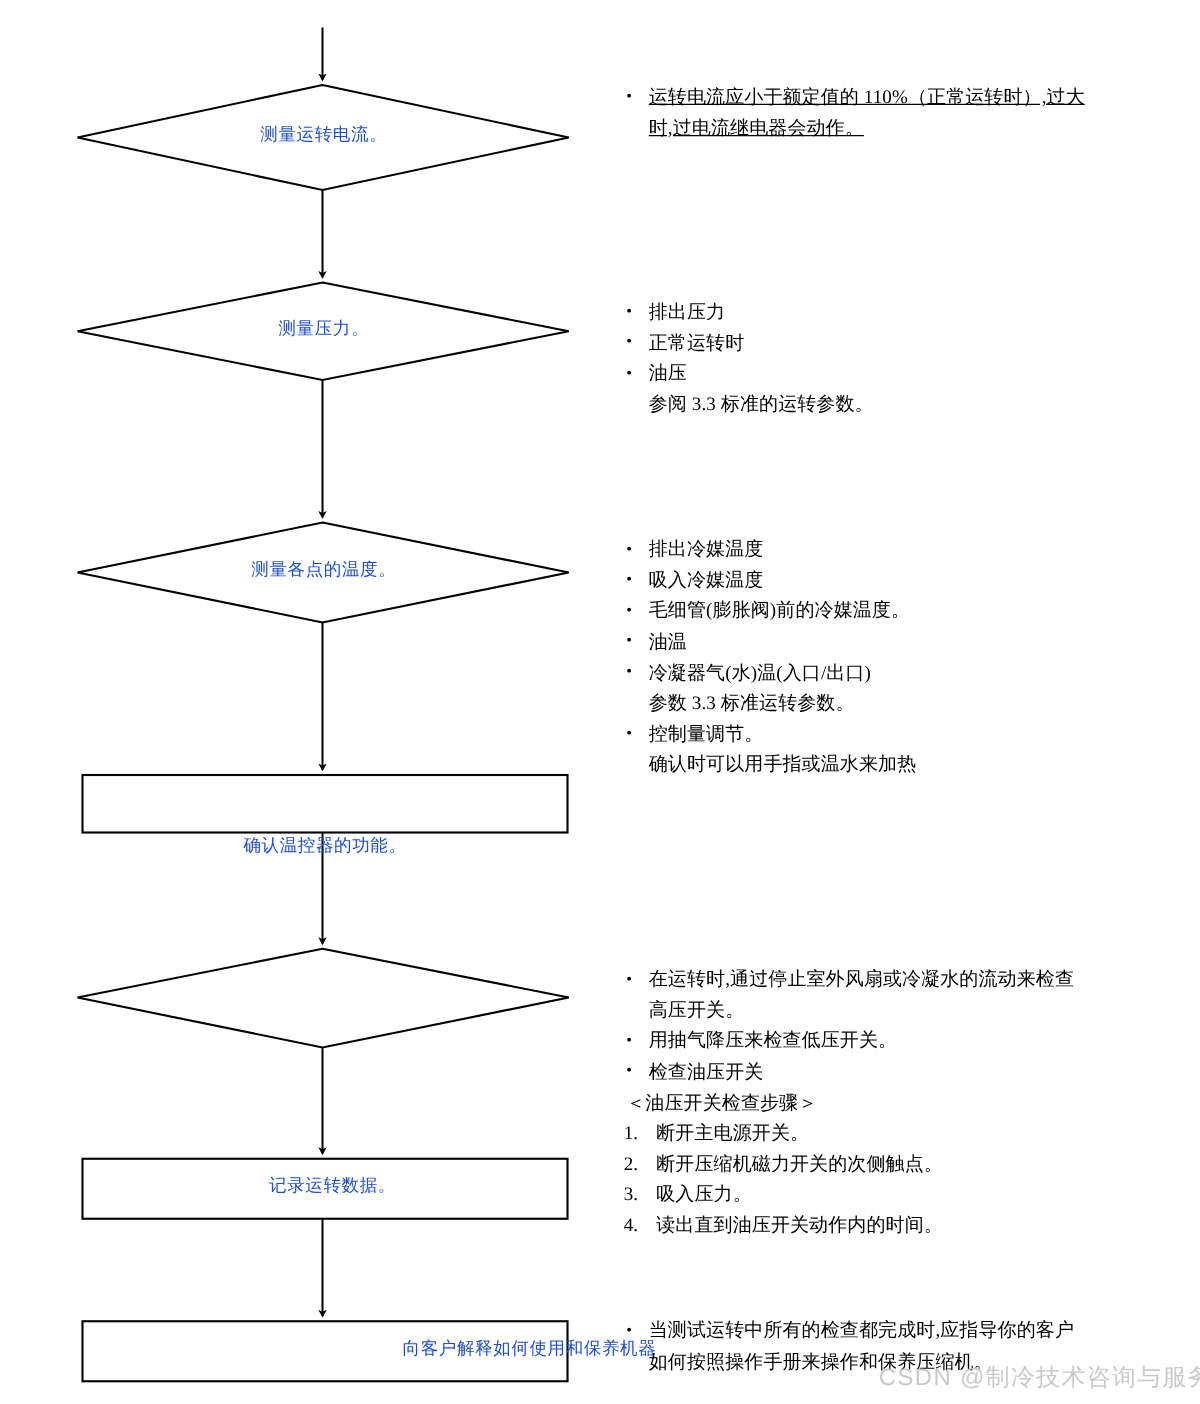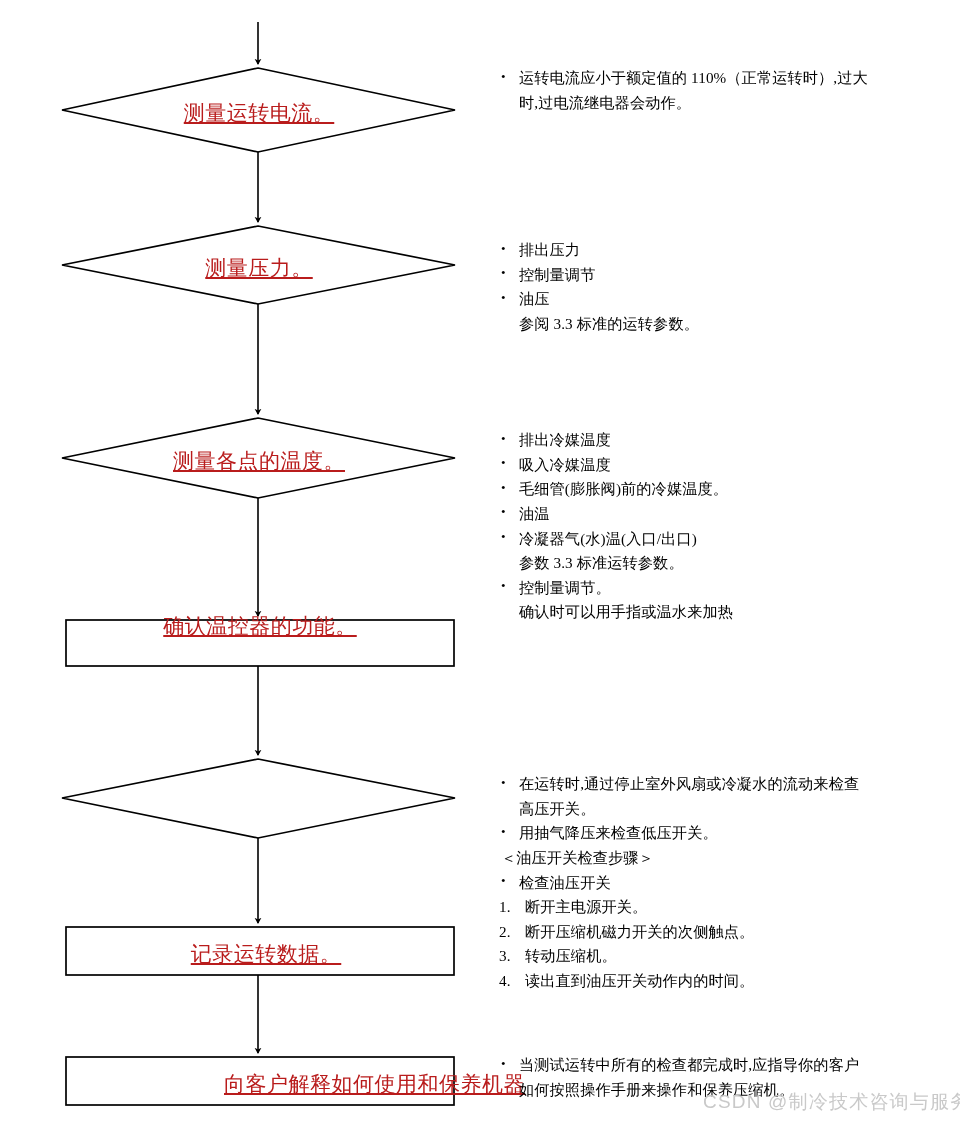--- a/index.html
+++ b/index.html
@@ -29,26 +29,25 @@
     left: 0; top: 0;
     width: 960px;
     height: 1123px;
     pointer-events: none;
   }
 
   
   .shape-label {
     position: absolute;
     text-align: center;
-    font-size: 21px;
+    font-size: 14px;
     line-height: 1.2;
     letter-spacing: 0.5px;
-    color: #b91c1c;
+    color: #1d4ed8;
     white-space: nowrap;
-    text-decoration: underline;
   }
 
   
   .note-block {
     position: absolute;
     left: 497px;
     width: 452px;
     font-size: 15.2px;
     line-height: 1.62;
     letter-spacing: 0.1px;
@@ -137,59 +136,59 @@
       <rect x="66" y="1057" width="388" height="48" stroke-width="1.7"></rect>
     </g>
   </svg>
 
   <div class="shape-label" style="left:62px; top:101px; width:394px;">测量运转电流。</div>
 
   <div class="shape-label" style="left:62px; top:256px; width:394px;">测量压力。</div>
 
   <div class="shape-label" style="left:62px; top:449px; width:394px;text-align:center;">测量各点的温度。</div>
 
-  <div class="shape-label" style="left:66px; top:614px; width:388px;">确认温控器的功能。</div>
+  <div class="shape-label" style="left:66px; top:670px; width:388px;">确认温控器的功能。</div>
 
 
   <div class="shape-label" style="left:66px; top:942px; width:400px;">记录运转数据。</div>
 
   <div class="shape-label" style="left:66px; top:1072px; width:459px;text-align:right;">向客户解释如何使用和保养机器</div>
 
-  <div class="note-block" style="top:66px;">
+  <div class="note-block" style="top:66px;text-decoration:underline;">
     <span class="note-line bullet">运转电流应小于额定值的 110%（正常运转时）,过大</span>
     <span class="note-line cont">时,过电流继电器会动作。</span>
   </div>
 
   <div class="note-block" style="top:238px;">
     <span class="note-line bullet">排出压力</span>
-    <span class="note-line bullet">控制量调节</span>
+    <span class="note-line bullet">正常运转时</span>
     <span class="note-line bullet">油压</span>
     <span class="note-line cont">参阅 3.3 标准的运转参数。</span>
   </div>
 
   <div class="note-block" style="top:428px;">
     <span class="note-line bullet">排出冷媒温度</span>
     <span class="note-line bullet">吸入冷媒温度</span>
     <span class="note-line bullet">毛细管(膨胀阀)前的冷媒温度。</span>
     <span class="note-line bullet">油温</span>
     <span class="note-line bullet">冷凝器气(水)温(入口/出口)</span>
     <span class="note-line cont">参数 3.3 标准运转参数。</span>
     <span class="note-line bullet">控制量调节。</span>
     <span class="note-line cont">确认时可以用手指或温水来加热</span>
   </div>
 
   <div class="note-block" style="top:772px;">
     <span class="note-line bullet">在运转时,通过停止室外风扇或冷凝水的流动来检查</span>
     <span class="note-line cont">高压开关。</span>
     <span class="note-line bullet">用抽气降压来检查低压开关。</span>
+    <span class="note-line bullet">检查油压开关</span>
     <span class="note-line plain">＜油压开关检查步骤＞</span>
-    <span class="note-line bullet">检查油压开关</span>
     <span class="note-line numbered"><span class="num">1.</span><span>断开主电源开关。</span></span>
     <span class="note-line numbered"><span class="num">2.</span><span>断开压缩机磁力开关的次侧触点。</span></span>
-    <span class="note-line numbered"><span class="num">3.</span><span>转动压缩机。</span></span>
+    <span class="note-line numbered"><span class="num">3.</span><span>吸入压力。</span></span>
     <span class="note-line numbered"><span class="num">4.</span><span>读出直到油压开关动作内的时间。</span></span>
   </div>
 
   <div class="note-block" style="top:1053px;">
     <span class="note-line bullet">当测试运转中所有的检查都完成时,应指导你的客户</span>
     <span class="note-line cont">如何按照操作手册来操作和保养压缩机。</span>
   </div>
 
   <div id="watermark">CSDN @制冷技术咨询与服务</div>
 

